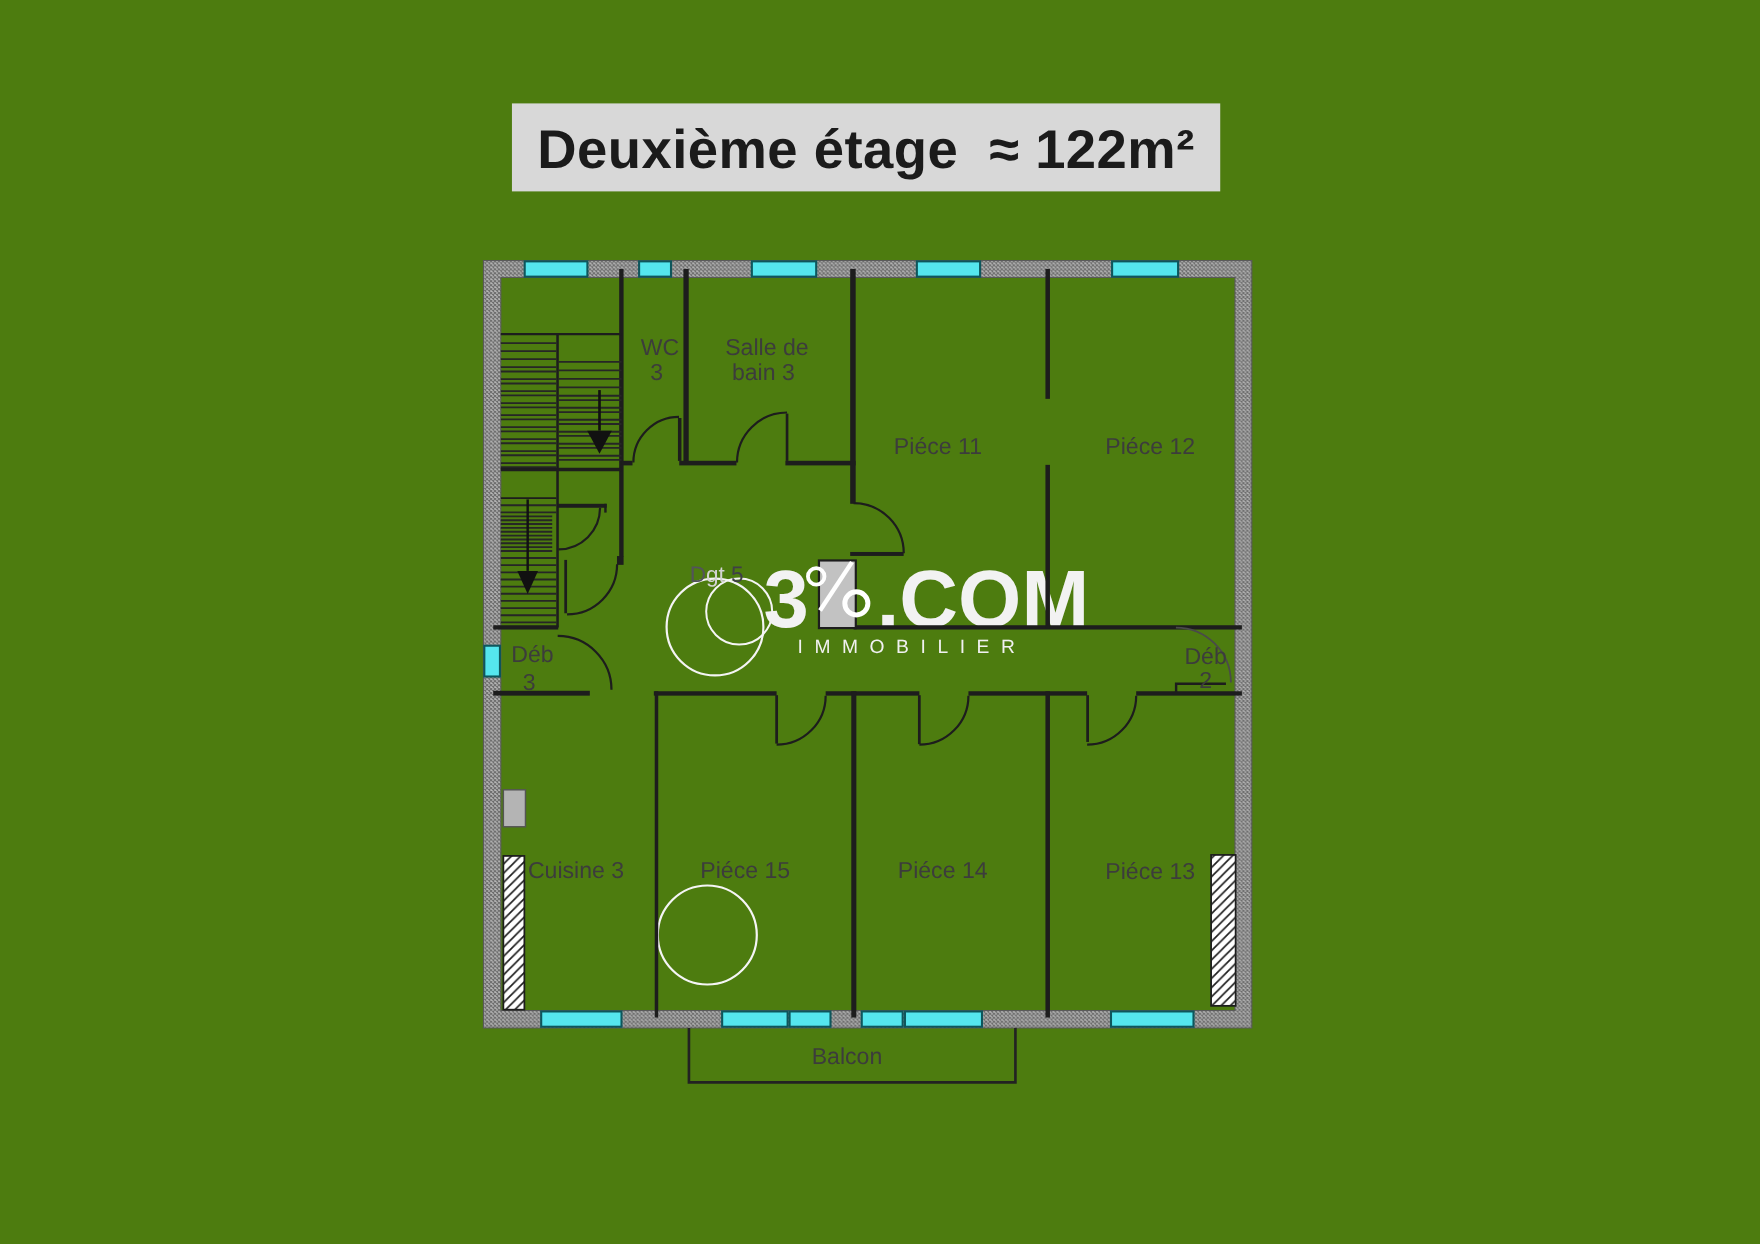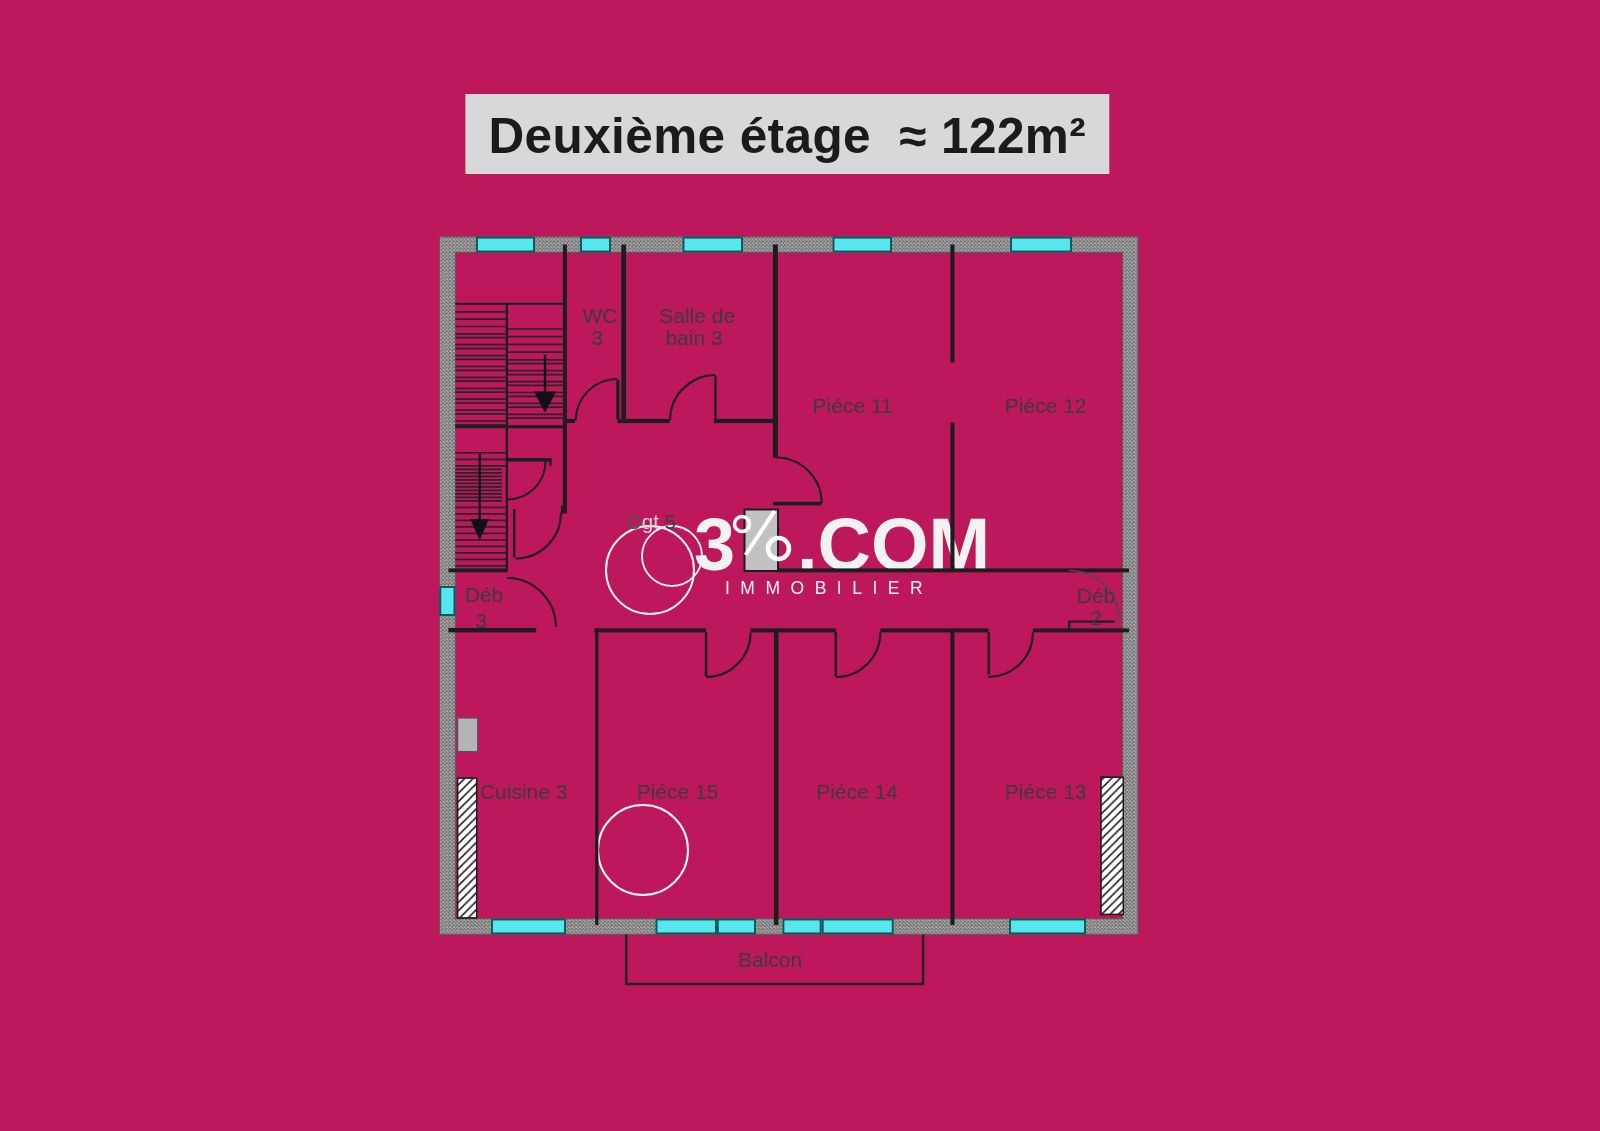--- a/index.html
+++ b/index.html
@@ -1,16 +1,16 @@
 <!DOCTYPE html>
 <html><head>
 <meta charset="utf-8">
 <style>
   html,body{margin:0;padding:0;background:#ffffff;}
-  #page{position:relative;width:1600px;height:1131px;background:#be185d;overflow:hidden;
+  #page{position:relative;width:1600px;height:1131px;background:#4d7c0f;overflow:hidden;
         font-family:"Liberation Sans",sans-serif;}
   svg{position:absolute;left:0;top:0;}
 </style>
 </head>
 <body>
 <div id="page">
 <svg width="1600" height="1131" viewBox="0 0 1600 1131">
 <defs>
   <pattern id="wl" width="3.6" height="3.6" patternUnits="userSpaceOnUse">
     <rect width="3.6" height="3.6" fill="#b9b9b9"></rect>

